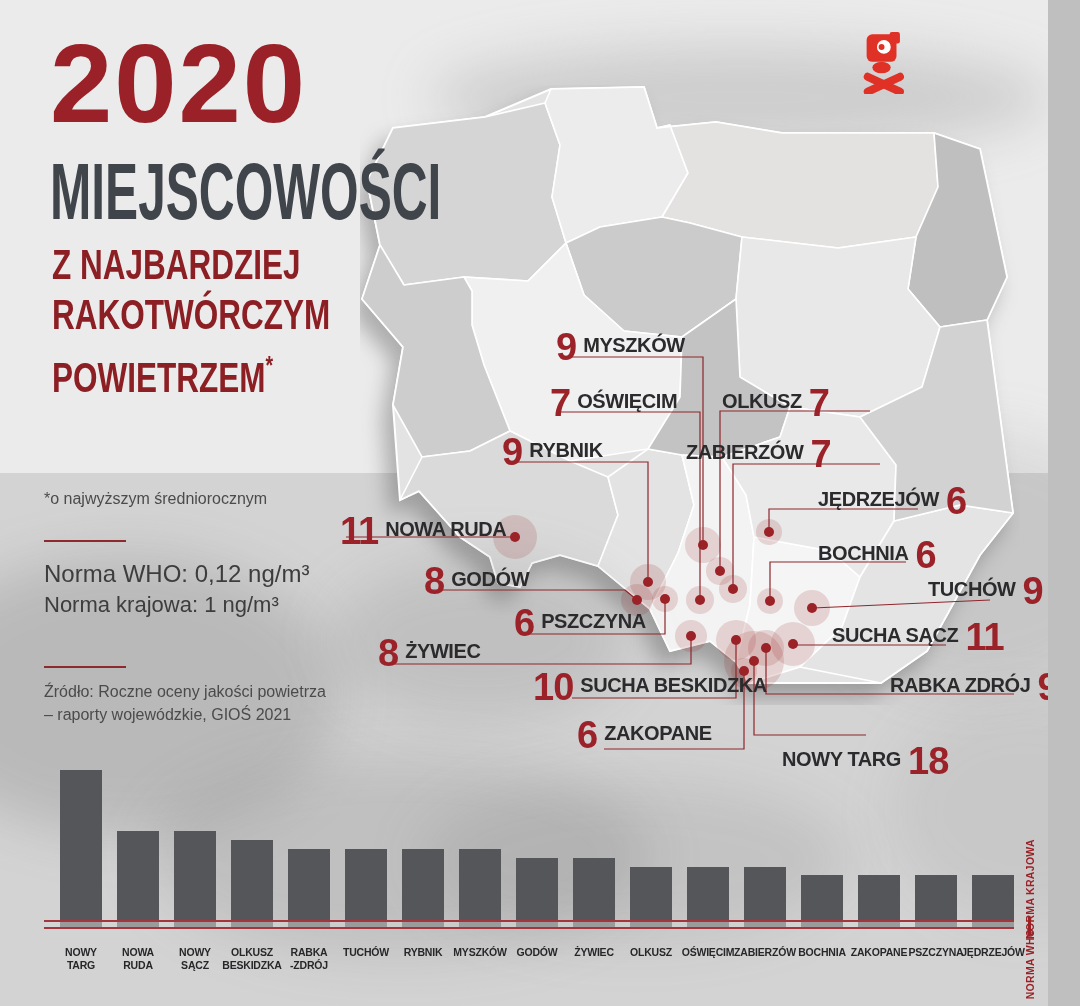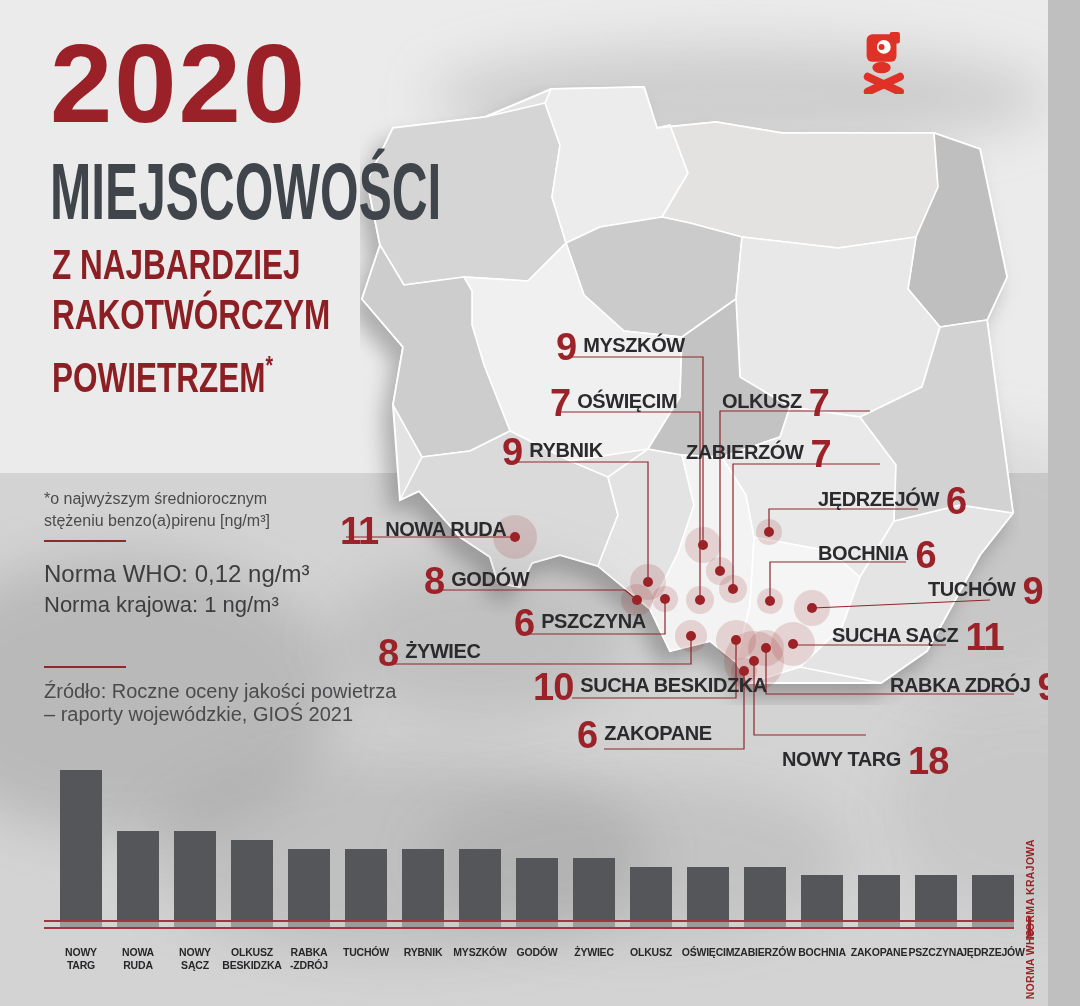--- a/index.html
+++ b/index.html
@@ -20,21 +20,21 @@
   .h-sub .ast{font-size:26px;vertical-align:18px;}
   
   .logo-icon{position:absolute;left:862px;top:32px;z-index:40;}
   .logo-text{position:absolute;left:930px;top:36px;font-size:22px;font-weight:bold;color:#3b3b3d;
     line-height:23.5px;z-index:40;letter-spacing:0.2px;}
   
   .footnote{position:absolute;left:44px;top:488px;font-size:16px;color:#4b4b4d;line-height:22px;z-index:40;}
   .divider{position:absolute;width:82px;height:2px;background:#8d2a2e;z-index:40;}
   .norm1{position:absolute;left:44px;top:560px;font-size:24px;color:#3d3d3f;z-index:40;}
   .norm2{position:absolute;left:44px;top:592px;font-size:22px;color:#3d3d3f;z-index:40;}
-  .source{position:absolute;left:44px;top:680px;font-size:20px;color:#4b4b4d;line-height:23px;z-index:40;}
+  .source{position:absolute;left:44px;top:680px;font-size:16px;color:#4b4b4d;line-height:23px;z-index:40;}
   
   .city-label{position:absolute;display:flex;align-items:flex-start;white-space:nowrap;z-index:30;}
   .city-num{font-size:38px;font-weight:bold;color:#9b2228;line-height:0.92;letter-spacing:-1px;}
   .city-name{font-size:20px;font-weight:bold;color:#2b2b2e;letter-spacing:-0.4px;}
   .city-label.nleft .city-name{margin:4px 0 0 7px;}
   .city-label.nright .city-name{margin:4px 7px 0 0;}
   
   .bar{position:absolute;width:42px;background:#55565a;z-index:12;}
   .bar-label{position:absolute;width:76px;text-align:center;font-size:10.5px;font-weight:bold;
     color:#27272a;line-height:12.5px;letter-spacing:-0.2px;z-index:13;}
@@ -151,21 +151,20 @@
     <circle cx="17" cy="13" r="2.6" fill="#e03127"></circle>
     <ellipse cx="17" cy="31" rx="8" ry="5" fill="#e03127"></ellipse>
     <g stroke="#e03127" stroke-width="7" stroke-linecap="round">
       <line x1="5" y1="39" x2="33" y2="52"></line>
       <line x1="33" y1="39" x2="5" y2="52"></line>
     </g>
   </svg>
 
   <div class="footnote">
     <div>*o najwyższym średniorocznym</div>
-    <div>stężeniu benzo(a)pirenu [ng/m³]</div>
   </div>
   <div class="divider" style="left:44px;top:540px;"></div>
   <div class="norm1">Norma WHO: 0,12 ng/m³</div>
   <div class="norm2">Norma krajowa: 1 ng/m³</div>
   <div class="divider" style="left:44px;top:666px;"></div>
   <div class="source">
     <div>Źródło: Roczne oceny jakości powietrza</div>
     <div>– raporty wojewódzkie, GIOŚ 2021</div>
   </div>
 

